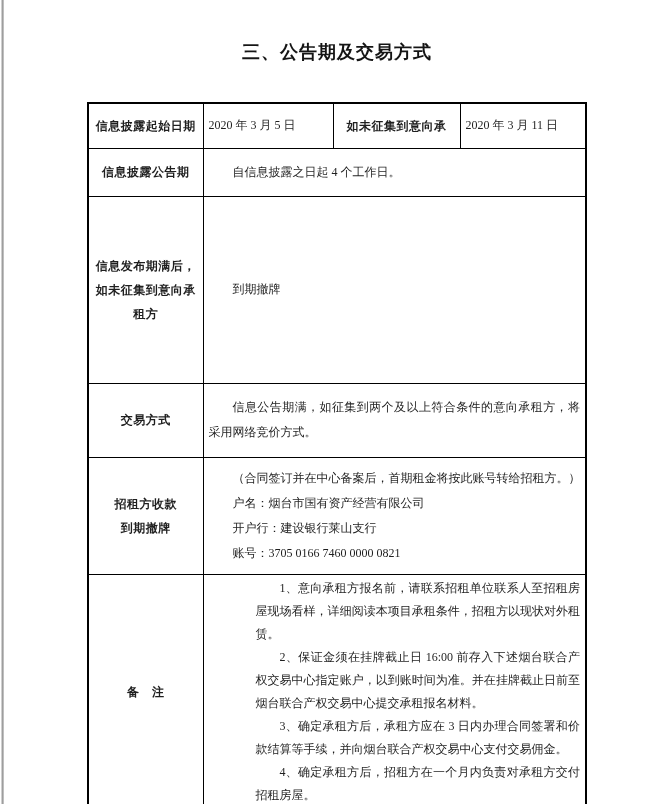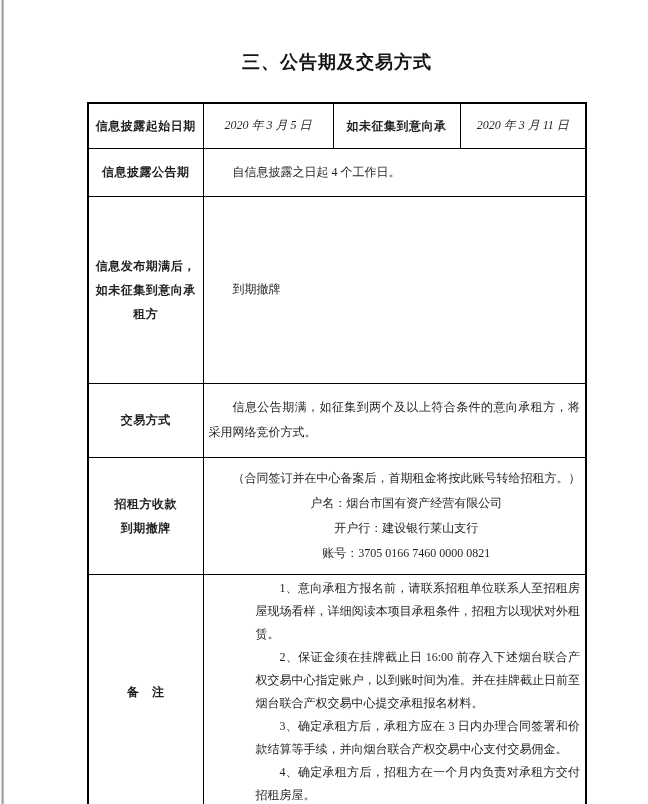--- a/index.html
+++ b/index.html
@@ -19,21 +19,21 @@
   .page-left-edge {
     position: absolute;
     left: 1px;
     top: 0;
     width: 3px;
     height: 804px;
     background: linear-gradient(to right, #e8e8e8, #9e9e9e, #cfcfcf);
   }
   .doc-title {
     position: absolute;
-    top: 50px;
+    top: 40px;
     left: 87px;
     width: 500px;
     margin: 0;
     text-align: center;
     font-size: 18px;
     font-weight: bold;
     letter-spacing: 1px;
     color: #151515;
   }
   table.doc-table {
@@ -54,33 +54,32 @@
   }
   td.label-cell {
     font-weight: bold;
     font-size: 12.5px;
     text-align: center;
     line-height: 24px;
     padding: 2px 3px;
     letter-spacing: 0.5px;
   }
   td.value-center {
-    text-align: center;
+    text-align: left;
     font-size: 12px;
-    font-style: italic;
   }
   td.content-cell p {
     margin: 0;
     line-height: 25px;
     text-indent: 24px;
     text-align: justify;
   }
   td.content-cell p.nowrap {
     white-space: nowrap;
-    text-align: center;
+    text-align: left;
   }
   td.remarks-cell p {
     line-height: 23px;
     margin-left: 47px;
   }
   .label-line {
     display: block;
   }
 </style>
 </head>

